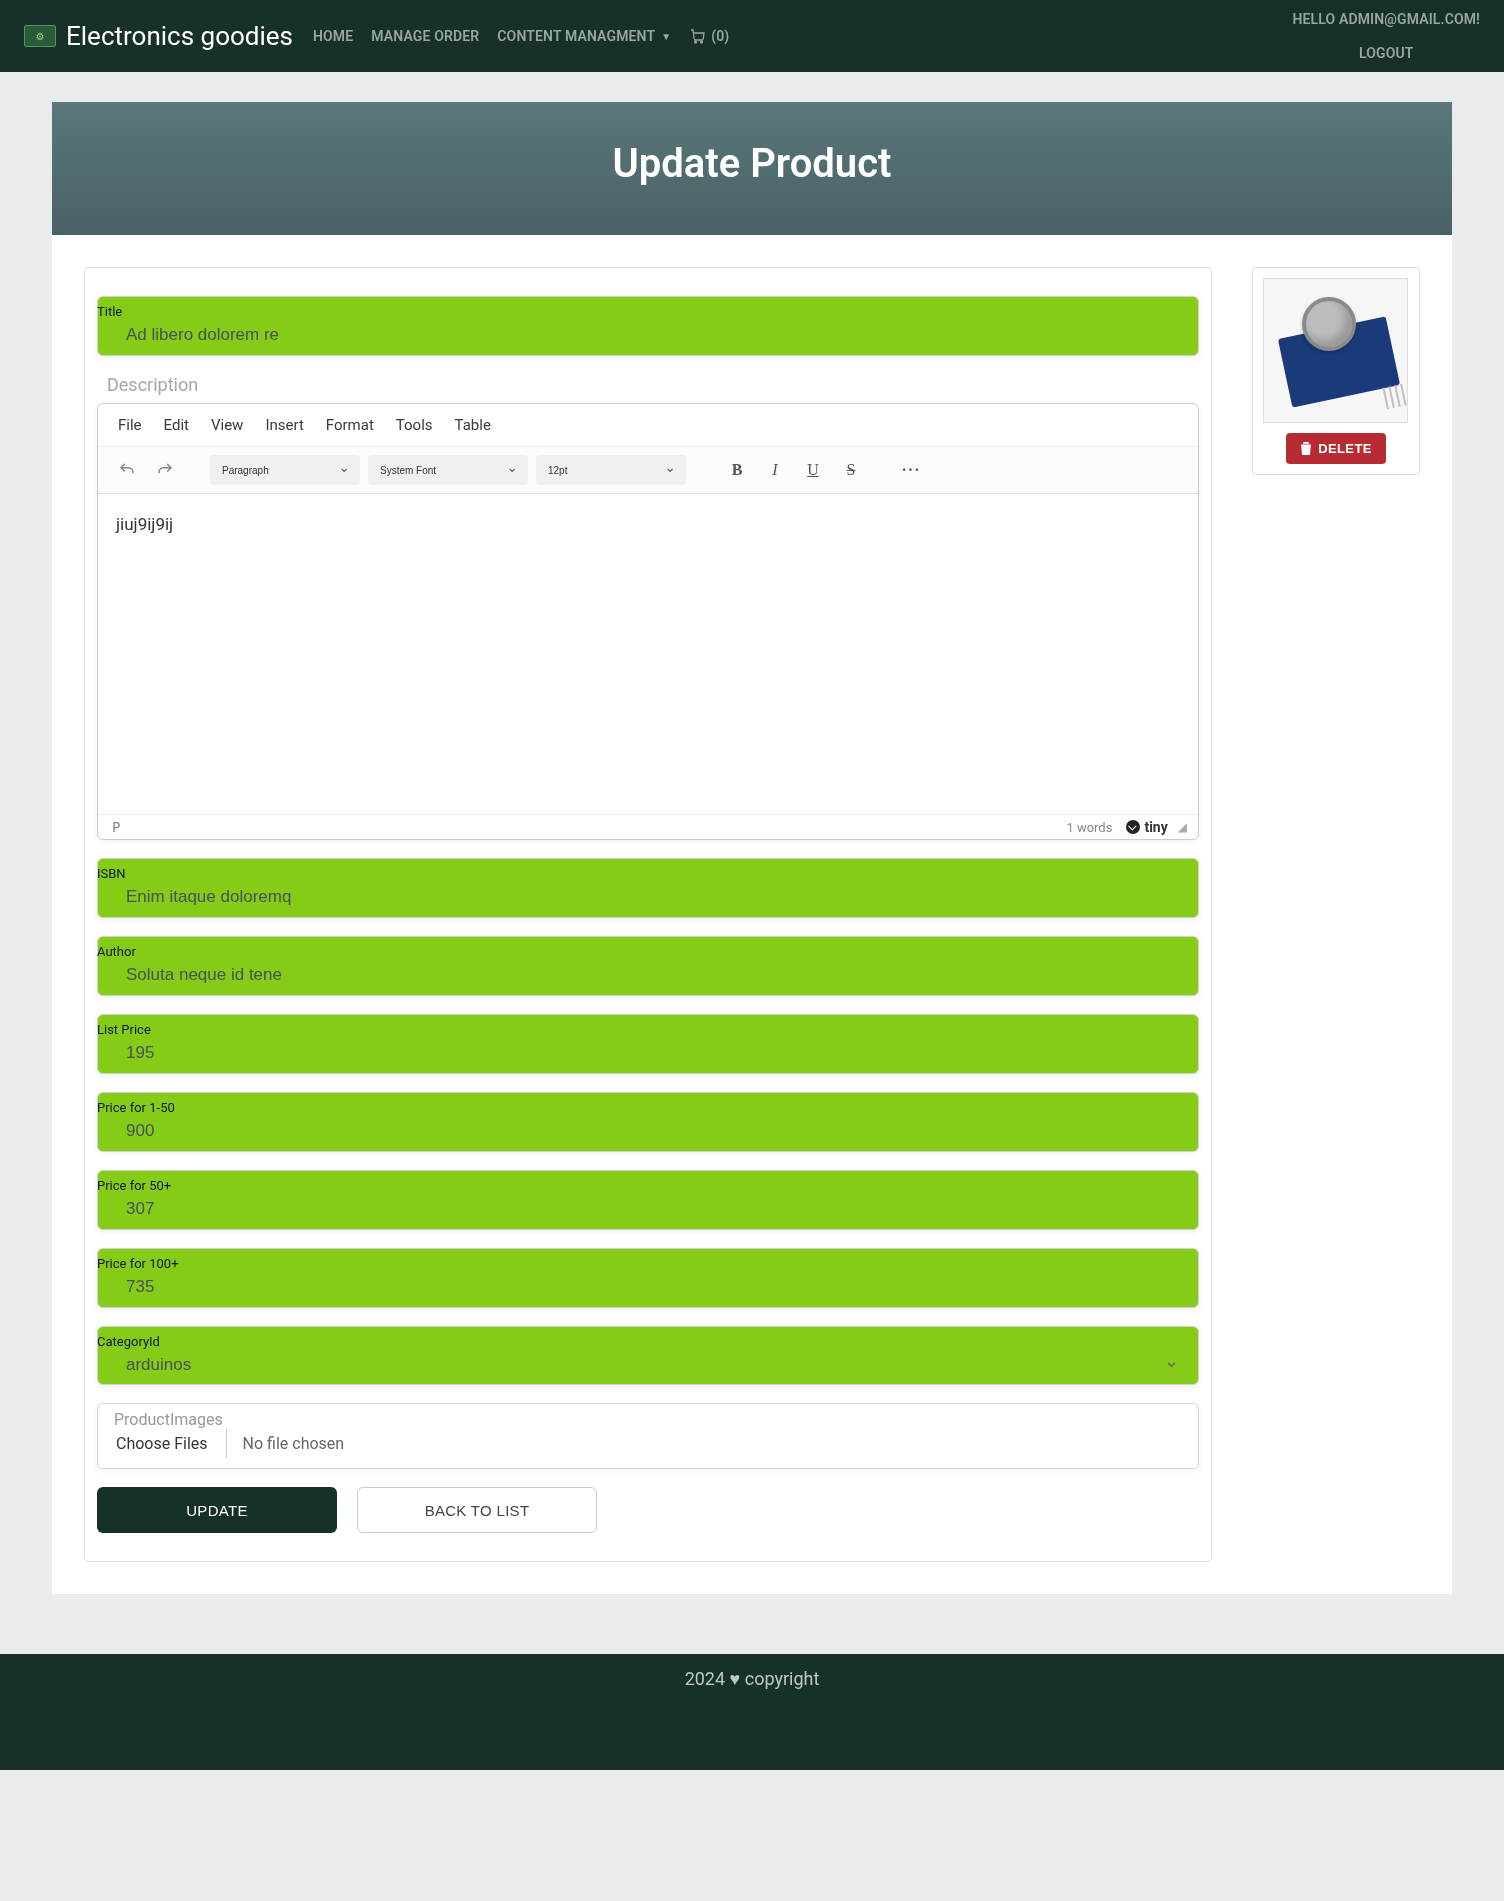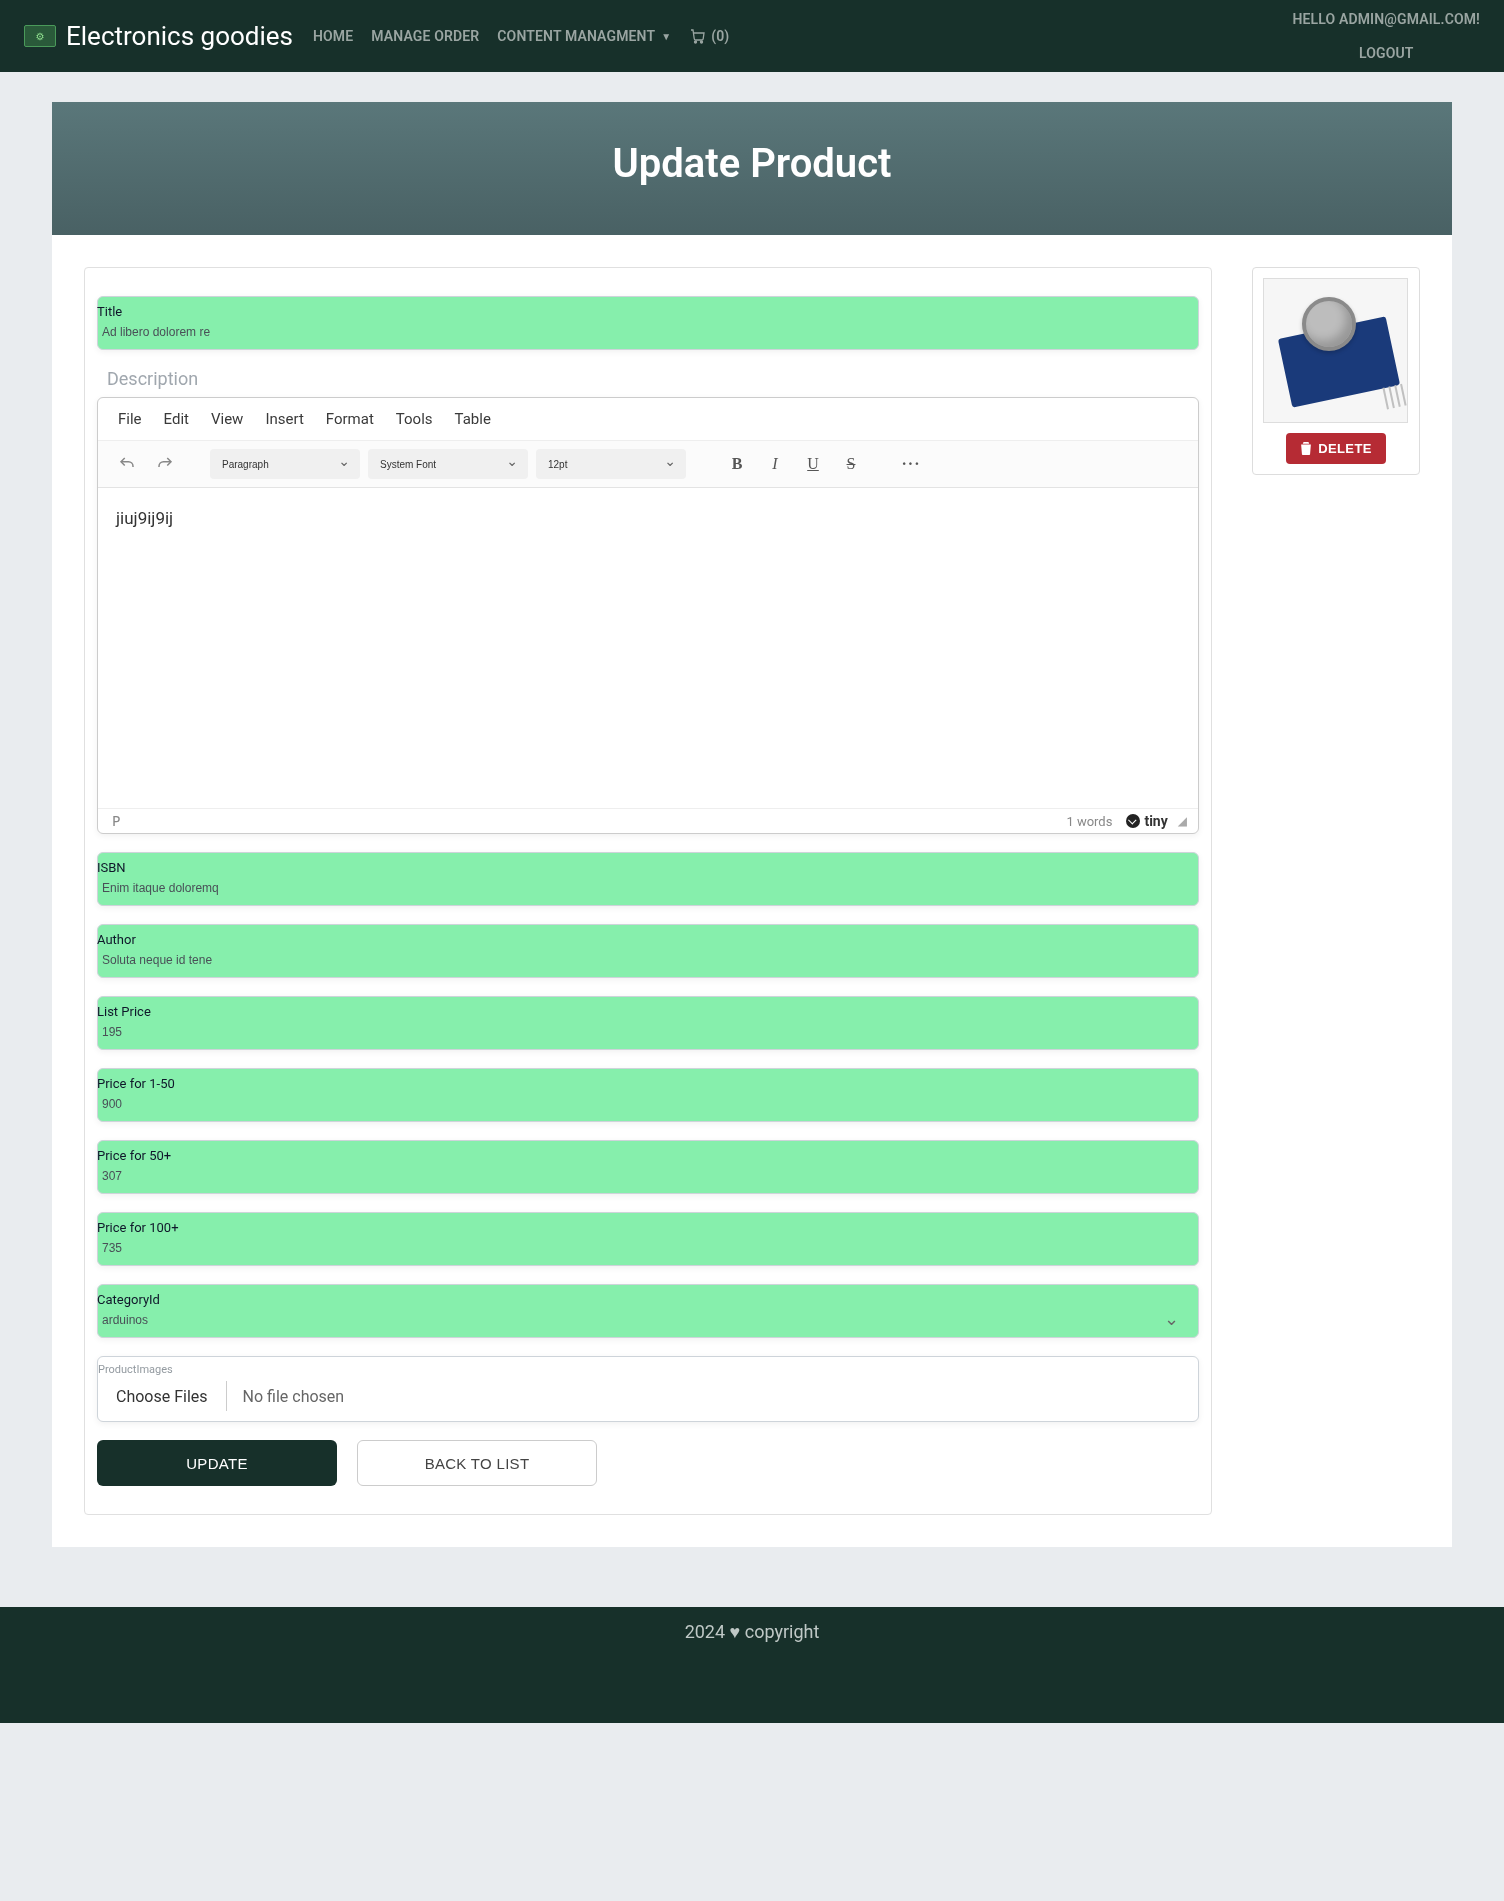--- a/index.html
+++ b/index.html
@@ -18,21 +18,21 @@
 .container { max-width: 1400px; margin: 30px auto 60px; background: #fff; }
 .header-band { background: #4d686b; background: linear-gradient(#5a777a,#496164); color: #fff; padding: 38px 0 48px; text-align: center; }
 .header-band h1 { font-size: 40px; font-weight: 600; }
 
 .content-row { display: flex; padding: 32px; gap: 40px; }
 .form-area { flex: 1; border: 1px solid #e0e0e0; border-radius: 4px; padding: 28px 12px 28px; }
 .side-area { width: 168px; }
 
 .form-floating { position: relative; margin-bottom: 18px; background:#fff; box-shadow: 0 2px 6px rgba(0,0,0,0.06); border-radius: 6px; }
 .form-floating label { position: absolute; top: 8px; left: 0; font-size: 13px; color: #0f172a; pointer-events:none; }
-.form-control { width: 100%; border: 1px solid #ced4da; border-radius: 6px; padding: 28px 4px 10px; font-size: 12px; color: #495057; background:#86efac; }
+.form-control { width: 100%; border: 1px solid #ced4da; border-radius: 6px; padding: 28px 28px 10px; font-size: 17px; color: #495057; background:#84cc16; }
 
 .desc-label { font-size: 18px; color: #a0a7ae; margin: 11px 0 8px 10px; display:block; }
 
 
 .editor { border: 1px solid #ccc; border-radius: 6px; background:#fff; box-shadow: 0 2px 6px rgba(0,0,0,0.06); margin-bottom: 18px; }
 .editor-menubar { display: flex; gap: 22px; padding: 12px 20px; border-bottom: 1px solid #eee; font-size: 15px; color: #3a3a3a; }
 .editor-menubar span { cursor: pointer; }
 .editor-toolbar { display:flex; align-items:center; gap:12px; padding: 8px 14px; border-bottom: 1px solid #e3e3e3; background: #fbfbfb; }
 .tb-group { display:flex; align-items:center; gap:8px; }
 .tb-btn { width:30px; height:30px; display:flex; align-items:center; justify-content:center; color:#555; border-radius:4px; cursor:pointer; font-family: Georgia, serif; }
@@ -47,21 +47,21 @@
 .tiny-logo .dot { width:14px; height:14px; border-radius:50%; background:#222; display:inline-flex; align-items:center; justify-content:center; }
 .tiny-logo .dot::after { content:""; width:5px; height:5px; border:1.5px solid #fff; border-top:none; border-right:none; transform:rotate(-45deg) translate(0px,-1px); }
 .resize-handle { margin-left:10px; color:#aaa; font-size:12px; letter-spacing:-3px; }
 
 .select-control { appearance:none; background-image:none; }
 .select-wrap { position:relative; }
 .select-wrap::after { content:"⌄"; position:absolute; right:20px; top:24px; font-size:18px; color:#666; pointer-events:none; }
 .file-btn { padding: 0 18px; height: 40px; display:flex; align-items:center; border-right: 1px solid #ccc; font-size:16px; color:#333; background:#efefef; border-top-left-radius:4px; border-bottom-left-radius:4px; }
 .file-empty { padding-left: 16px; font-size:16px; color:#666; }
 .file-floating { padding-top: 24px; padding-bottom: 4px; border:1px solid #ced4da; border-radius:6px; background:#fff; box-shadow:0 2px 6px rgba(0,0,0,0.06); position:relative; margin-bottom:18px; }
-.file-floating label { position:absolute; top:6px; left:0; font-size:11px; color:#939aa0; }
+.file-floating label { position:absolute; top:6px; left:16px; font-size:16px; color:#939aa0; }
 .file-floating .file-inner { display:flex; align-items:center; padding: 0 0 6px 0; }
 .file-floating .file-btn { background:transparent; border-right:1px solid #ccc; height:30px; border-radius:0; }
 .file-floating .file-empty { }
 
 .btn-row { display:flex; gap:20px; margin-top: 10px; }
 .btn { height: 46px; border-radius: 6px; font-size: 15px; font-weight:400; letter-spacing:0.02em; cursor:pointer; display:flex; align-items:center; justify-content:center; }
 .btn-primary { background:#17302a; color:#fff; border:none; width: 240px; }
 .btn-outline { background:#fff; color:#444; border:1px solid #ccc; width: 240px; }
 
 .side-card { border:1px solid #ddd; padding:10px; border-radius:4px; text-align:center; }

